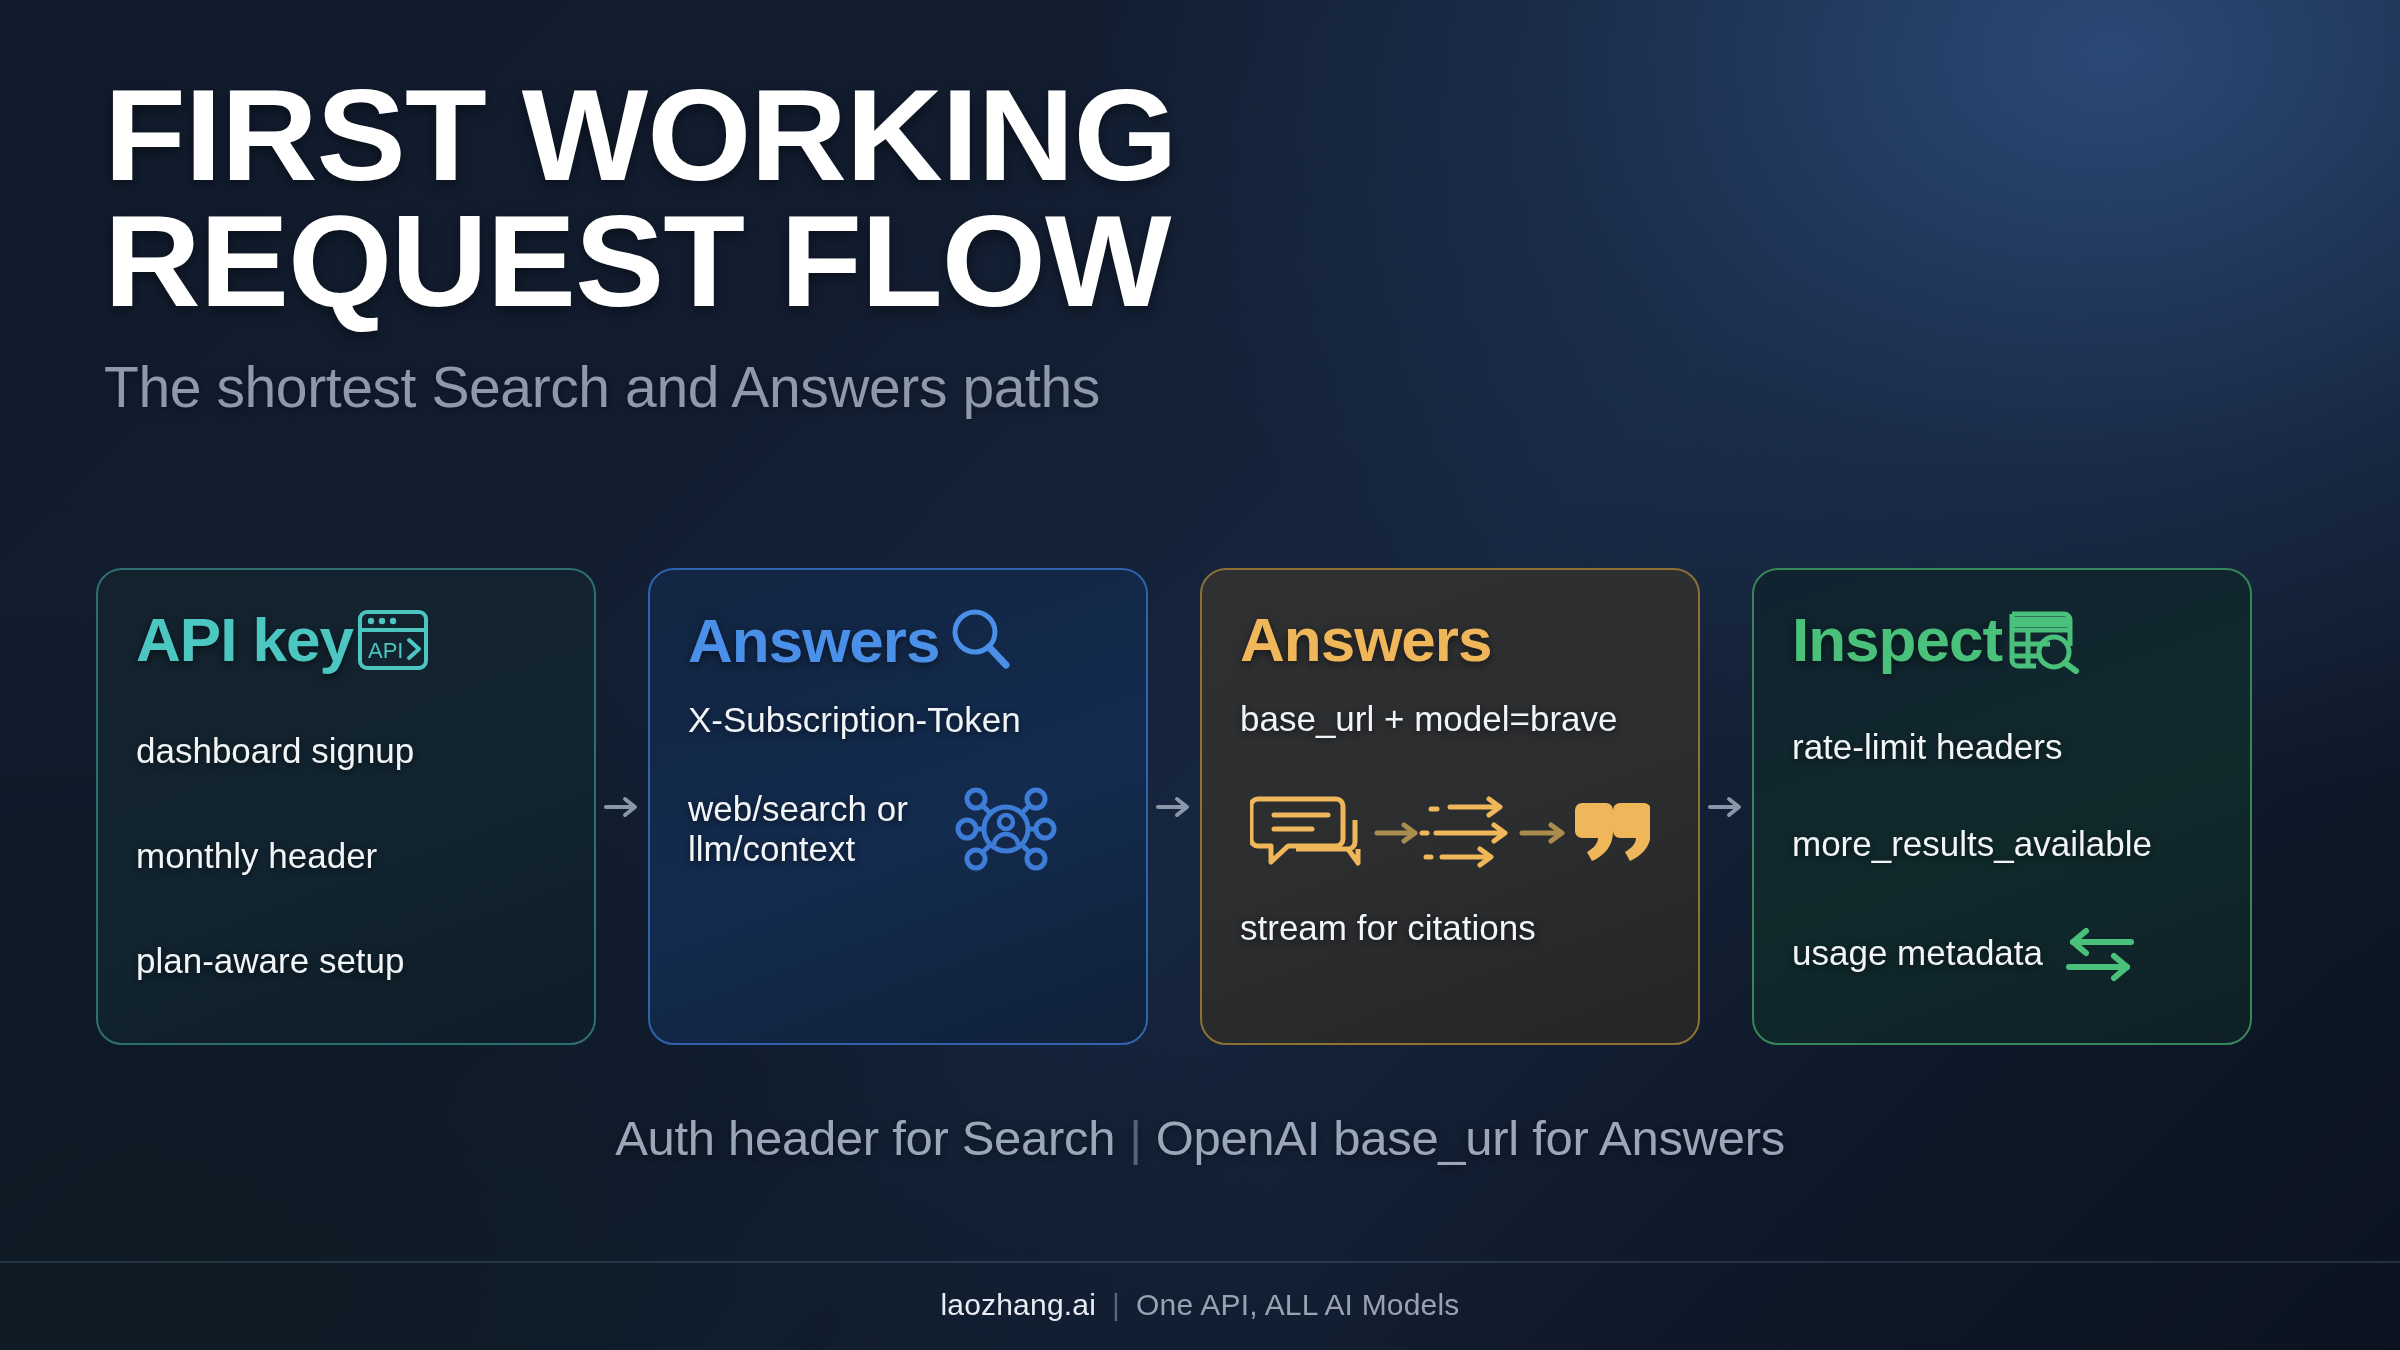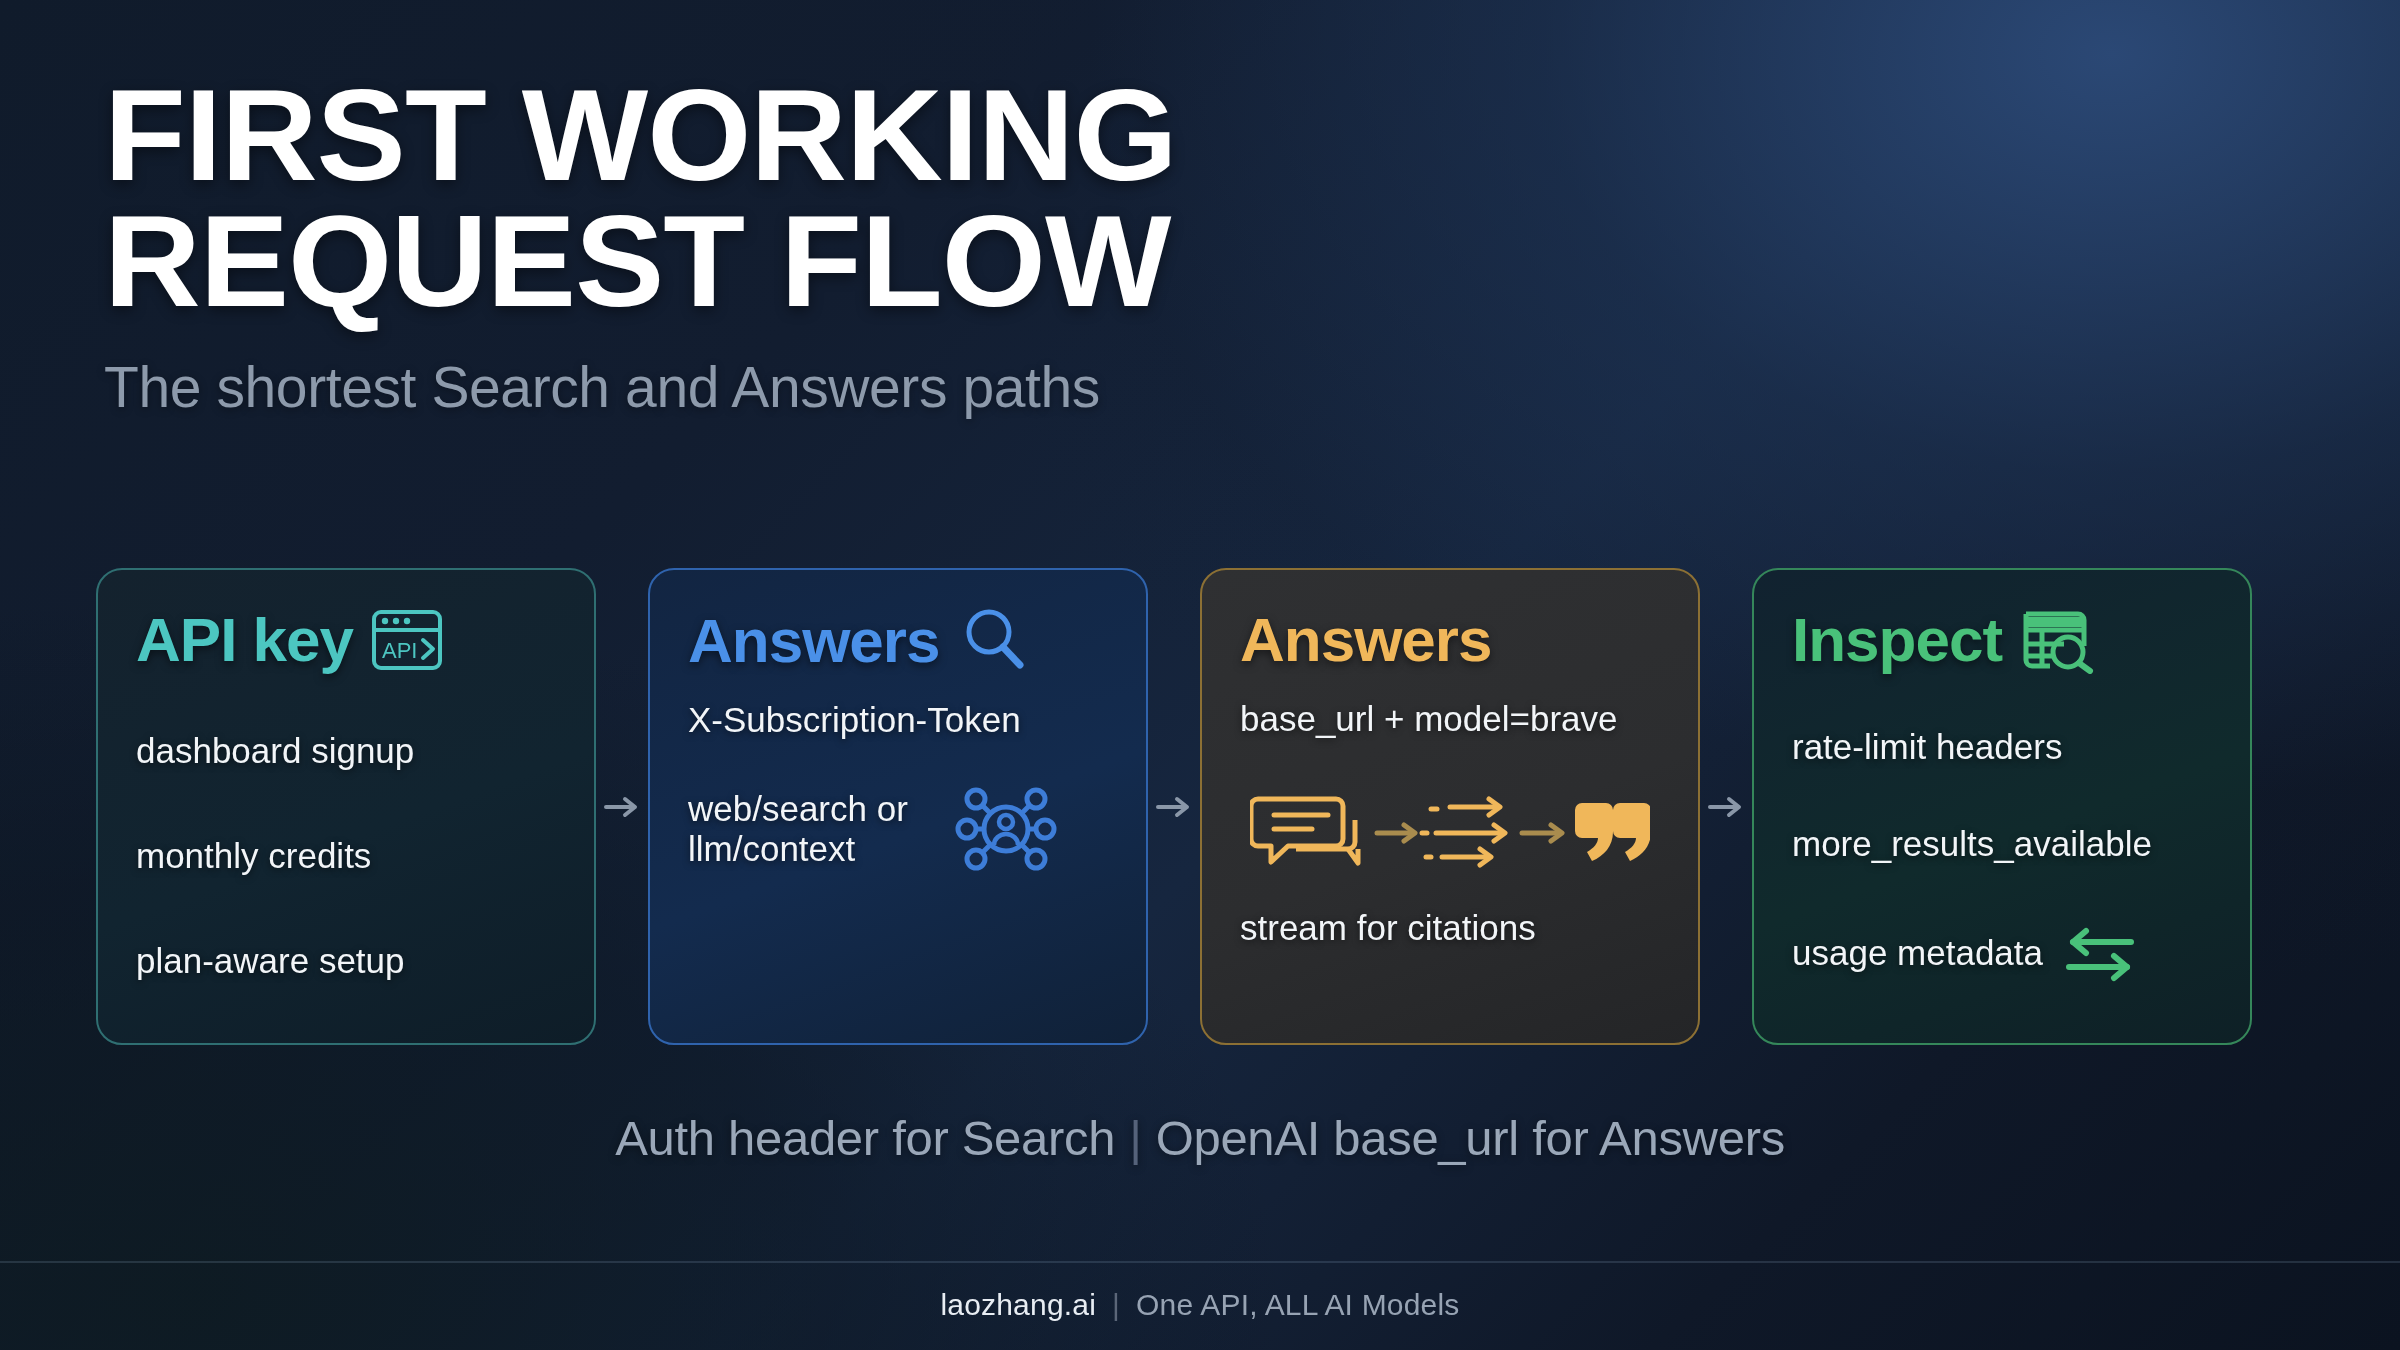--- a/index.html
+++ b/index.html
@@ -71,21 +71,21 @@
     min-height: 477px;
     border-radius: 26px;
     box-sizing: border-box;
     padding: 34px 38px 30px 38px;
     display: flex;
     flex-direction: column;
   }
   .card-head {
     display: flex;
     align-items: center;
-    gap: 18px;
+    gap: 4px;
     margin-bottom: 24px;
   }
   .card-title {
     font-size: 62px;
     font-weight: bold;
     letter-spacing: -1px;
     text-shadow: 0 3px 9px rgba(0,0,0,0.5);
     white-space: nowrap;
   }
   .card-body {
@@ -199,21 +199,21 @@
             <text x="11" y="49" font-family="Liberation Sans, sans-serif" font-size="22" fill="#4cc6c1">API</text>
             <polyline points="52,31 62,40 52,49" fill="none" stroke="#4cc6c1" stroke-width="4" stroke-linecap="round" stroke-linejoin="round"></polyline>
           </svg>
         </span>
       </div>
       <div class="card-body gap-even">
         <div class="bullet">
           <span class="bullet-text">dashboard signup</span>
         </div>
         <div class="bullet">
-          <span class="bullet-text">monthly credits</span>
+          <span class="bullet-text">monthly header</span>
         </div>
         <div class="bullet">
           <span class="bullet-text">plan-aware setup</span>
         </div>
       </div>
     </div>
 
     <div class="connector">
       <span>
         <svg width="40" height="28" viewBox="0 0 40 28">

